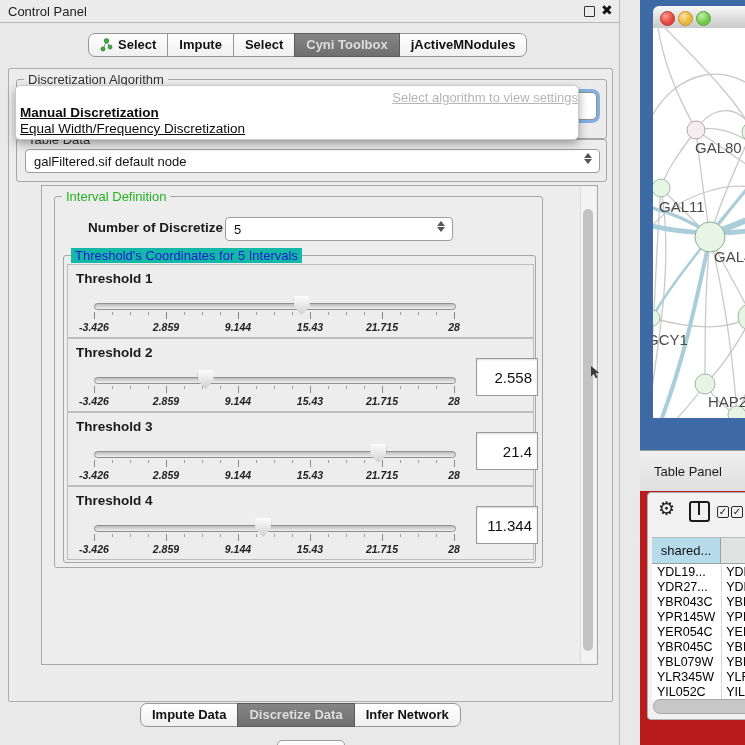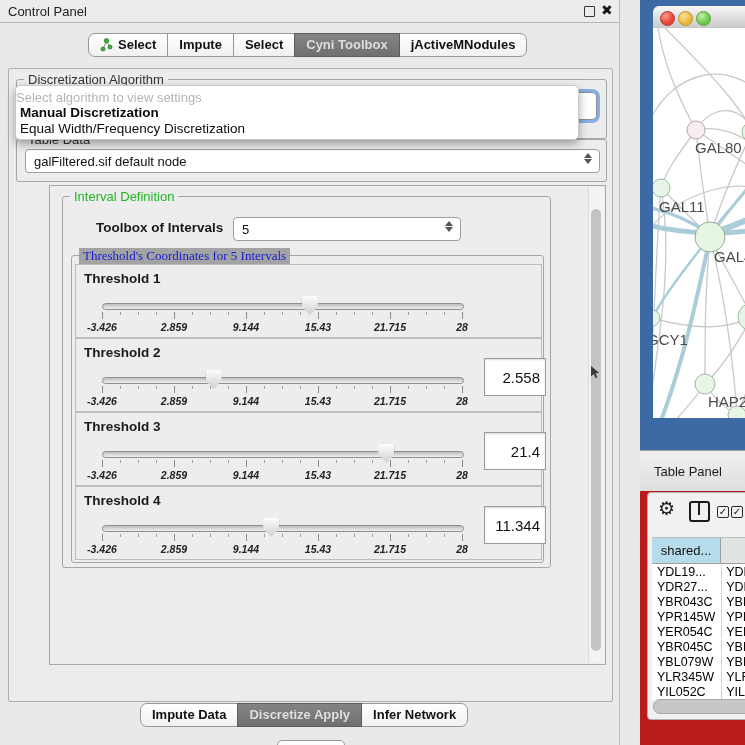--- a/index.html
+++ b/index.html
@@ -34,35 +34,35 @@
   .t-green{color:#22b422;}
   .t-blue{color:#1a1ad0;}
   .t-dark{color:#333;}
 
   
   #algo-combo{left:14px;top:23px;width:572px;height:26px;background:#fff;border:1px solid #8f8f8f;border-radius:5px;
               box-shadow:0 0 0 3px rgba(96,156,224,.75);z-index:5;}
   
   #algo-popup{left:6px;top:16px;width:562px;height:53px;background:#fff;border:1px solid #c9c9c9;border-radius:5px;
               box-shadow:0 4px 10px rgba(0,0,0,.35);z-index:10;}
-  #popup-hint{left:0;top:4px;width:100%;text-align:left;color:#b5b5b5;font-size:13px;}
-  .popup-opt{left:4px;font-size:13.5px;color:#0c0c0c;white-space:nowrap;}
+  #popup-hint{left:0;top:4px;width:100%;text-align:right;color:#b5b5b5;font-size:13px;text-decoration:underline;}
+  .popup-opt{left:4px;font-size:13.5px;color:#0c0c0c;white-space:nowrap;text-decoration:underline;}
   #popup-opt-0{top:19px;font-weight:bold;}
   #popup-opt-1{top:35px;}
 
   
   .combo{position:absolute;background:#fff;border:1px solid #9d9d9d;border-radius:4px;height:22px;
          display:flex;align-items:center;padding-left:8px;font-size:13px;color:#111;}
   .stepper{position:absolute;right:7px;top:3px;width:9px;display:flex;flex-direction:column;align-items:center;gap:1px;}
   .stepper i{width:0;height:0;border-left:4px solid transparent;border-right:4px solid transparent;}
   .stepper .up{border-bottom:5px solid #555;}
   .stepper .dn{border-top:5px solid #555;}
 
   
-  #settings-pane{left:40px;top:116px;width:555px;height:478px;border:1px solid #a8a8a8;background:#ededed;overflow:hidden;}
+  #settings-pane{left:32px;top:116px;width:555px;height:478px;border:1px solid #a8a8a8;background:#ededed;overflow:hidden;}
   #main-scrollbar-track{right:1px;top:1px;width:15px;height:476px;background:#f3f3f3;border-left:1px solid #dcdcdc;}
   #main-scrollbar-thumb{left:2px;top:22px;width:10px;height:442px;background:#c3c3c3;border-radius:5px;}
 
   
   .thr-row{position:absolute;left:3px;width:465px;height:72px;border:1px solid #bdbdbd;background:#ededed;}
   .thr-label{position:absolute;left:8px;top:6px;font-weight:bold;font-size:13.5px;}
   .slider-zone{position:absolute;left:26px;top:36px;width:360px;height:34px;}
   .slider-track{position:absolute;left:0;top:2px;width:100%;height:5px;border:1px solid #8f8f8f;border-radius:4px;
                 background:linear-gradient(#bdbdbd,#f0f0f0);}
   .thumb{position:absolute;top:-5px;width:16px;height:19px;
@@ -183,31 +183,31 @@
               <i class="dn"></i>
             </span>
         </div>
       </div>
 
       <div class="abs" id="settings-pane">
 
         <div class="groupbox" style="left:12px;top:10px;width:487px;height:370px;background:#ededed;">
           <span class="group-title t-green" style="background:#ededed;">Interval Definition</span>
 
-          <div class="abs" style="left:33px;top:23px;font-weight:bold;font-size:13.5px;">Toolbox of Intervals</div>
+          <div class="abs" style="left:33px;top:23px;font-weight:bold;font-size:13.5px;">Number of Discretize</div>
           <div class="combo" style="left:170px;top:20px;width:218px;">
             <span>5</span>
             <span class="stepper">
                 <i class="up"></i>
                 <i class="dn"></i>
               </span>
           </div>
 
           <div class="groupbox" style="left:8px;top:58px;width:471px;height:306px;background:#ededed;">
-            <span class="group-title t-blue" style="background:#a3a3a3;font-family:Liberation Serif, serif;">Threshold's Coordinates for 5 Intervals</span>
+            <span class="group-title t-blue" style="background:#14b8a6;">Threshold's Coordinates for 5 Intervals</span>
 
             <div class="thr-row" style="top:8px;">
               <div class="thr-label">Threshold 1</div>
               <div class="slider-zone">
                 <div class="slider-track"></div>
                 <div class="thumb" style="left: calc(57.7197% - 8px);"></div>
                 <div class="ticks">
                     <div class="tick major" style="left: 0%;"></div>
                     <div class="tick minor" style="left: 5%;"></div>
                     <div class="tick minor" style="left: 10%;"></div>
@@ -372,21 +372,21 @@
       <div class="abs" id="apply-btn">
         <span>Apply</span>
       </div>
     </div>
 
     <div class="abs tabbar" id="bottom-tabs">
       <div class="tab">
           <span>Impute Data</span>
         </div>
       <div class="tab selected">
-          <span>Discretize Apply</span>
+          <span>Discretize Data</span>
         </div>
       <div class="tab">
           <span>Infer Network</span>
         </div>
     </div>
 
     <svg class="abs" style="left:591px;top:366px;" width="10" height="13" viewBox="0 0 10 13">
       <polygon points="0,0 0,10.5 2.8,8 4.6,12.2 6.4,11.3 4.6,7.2 8.2,7" fill="#3a3a3a"></polygon>
     </svg>
   </div>

